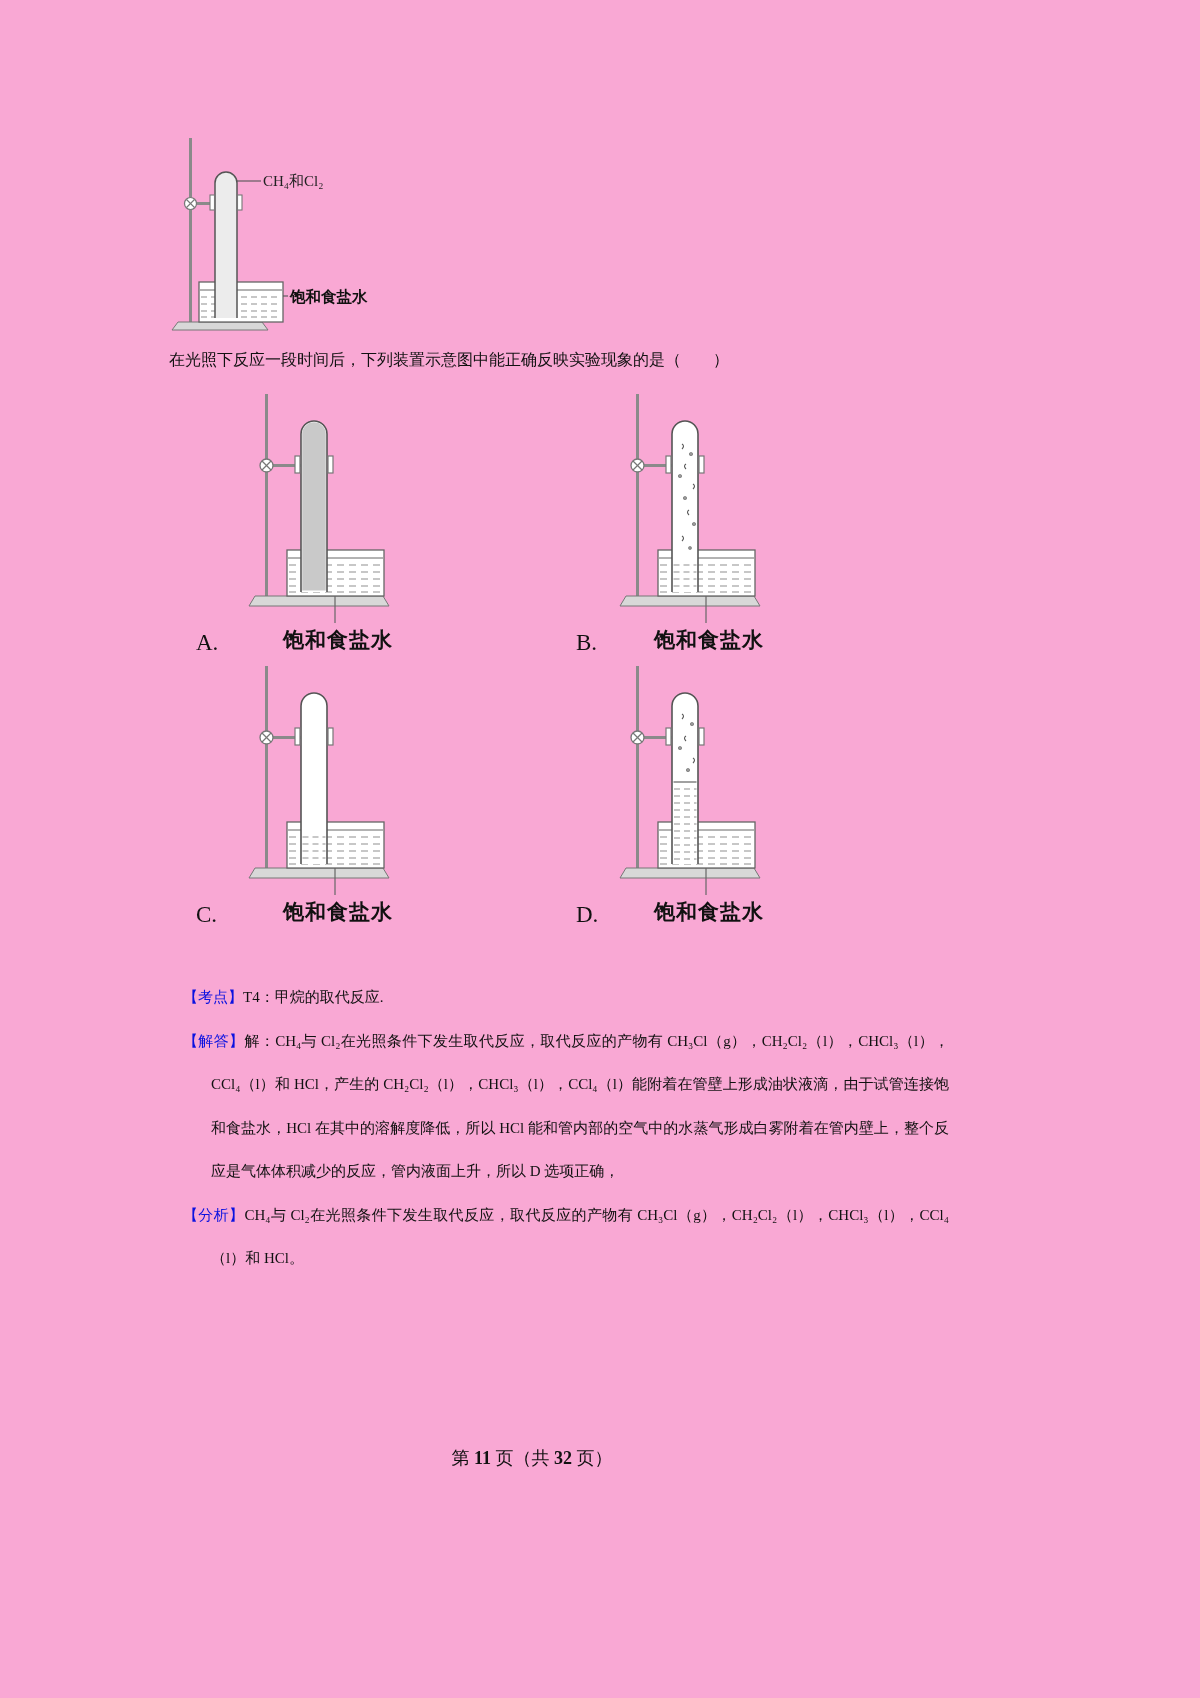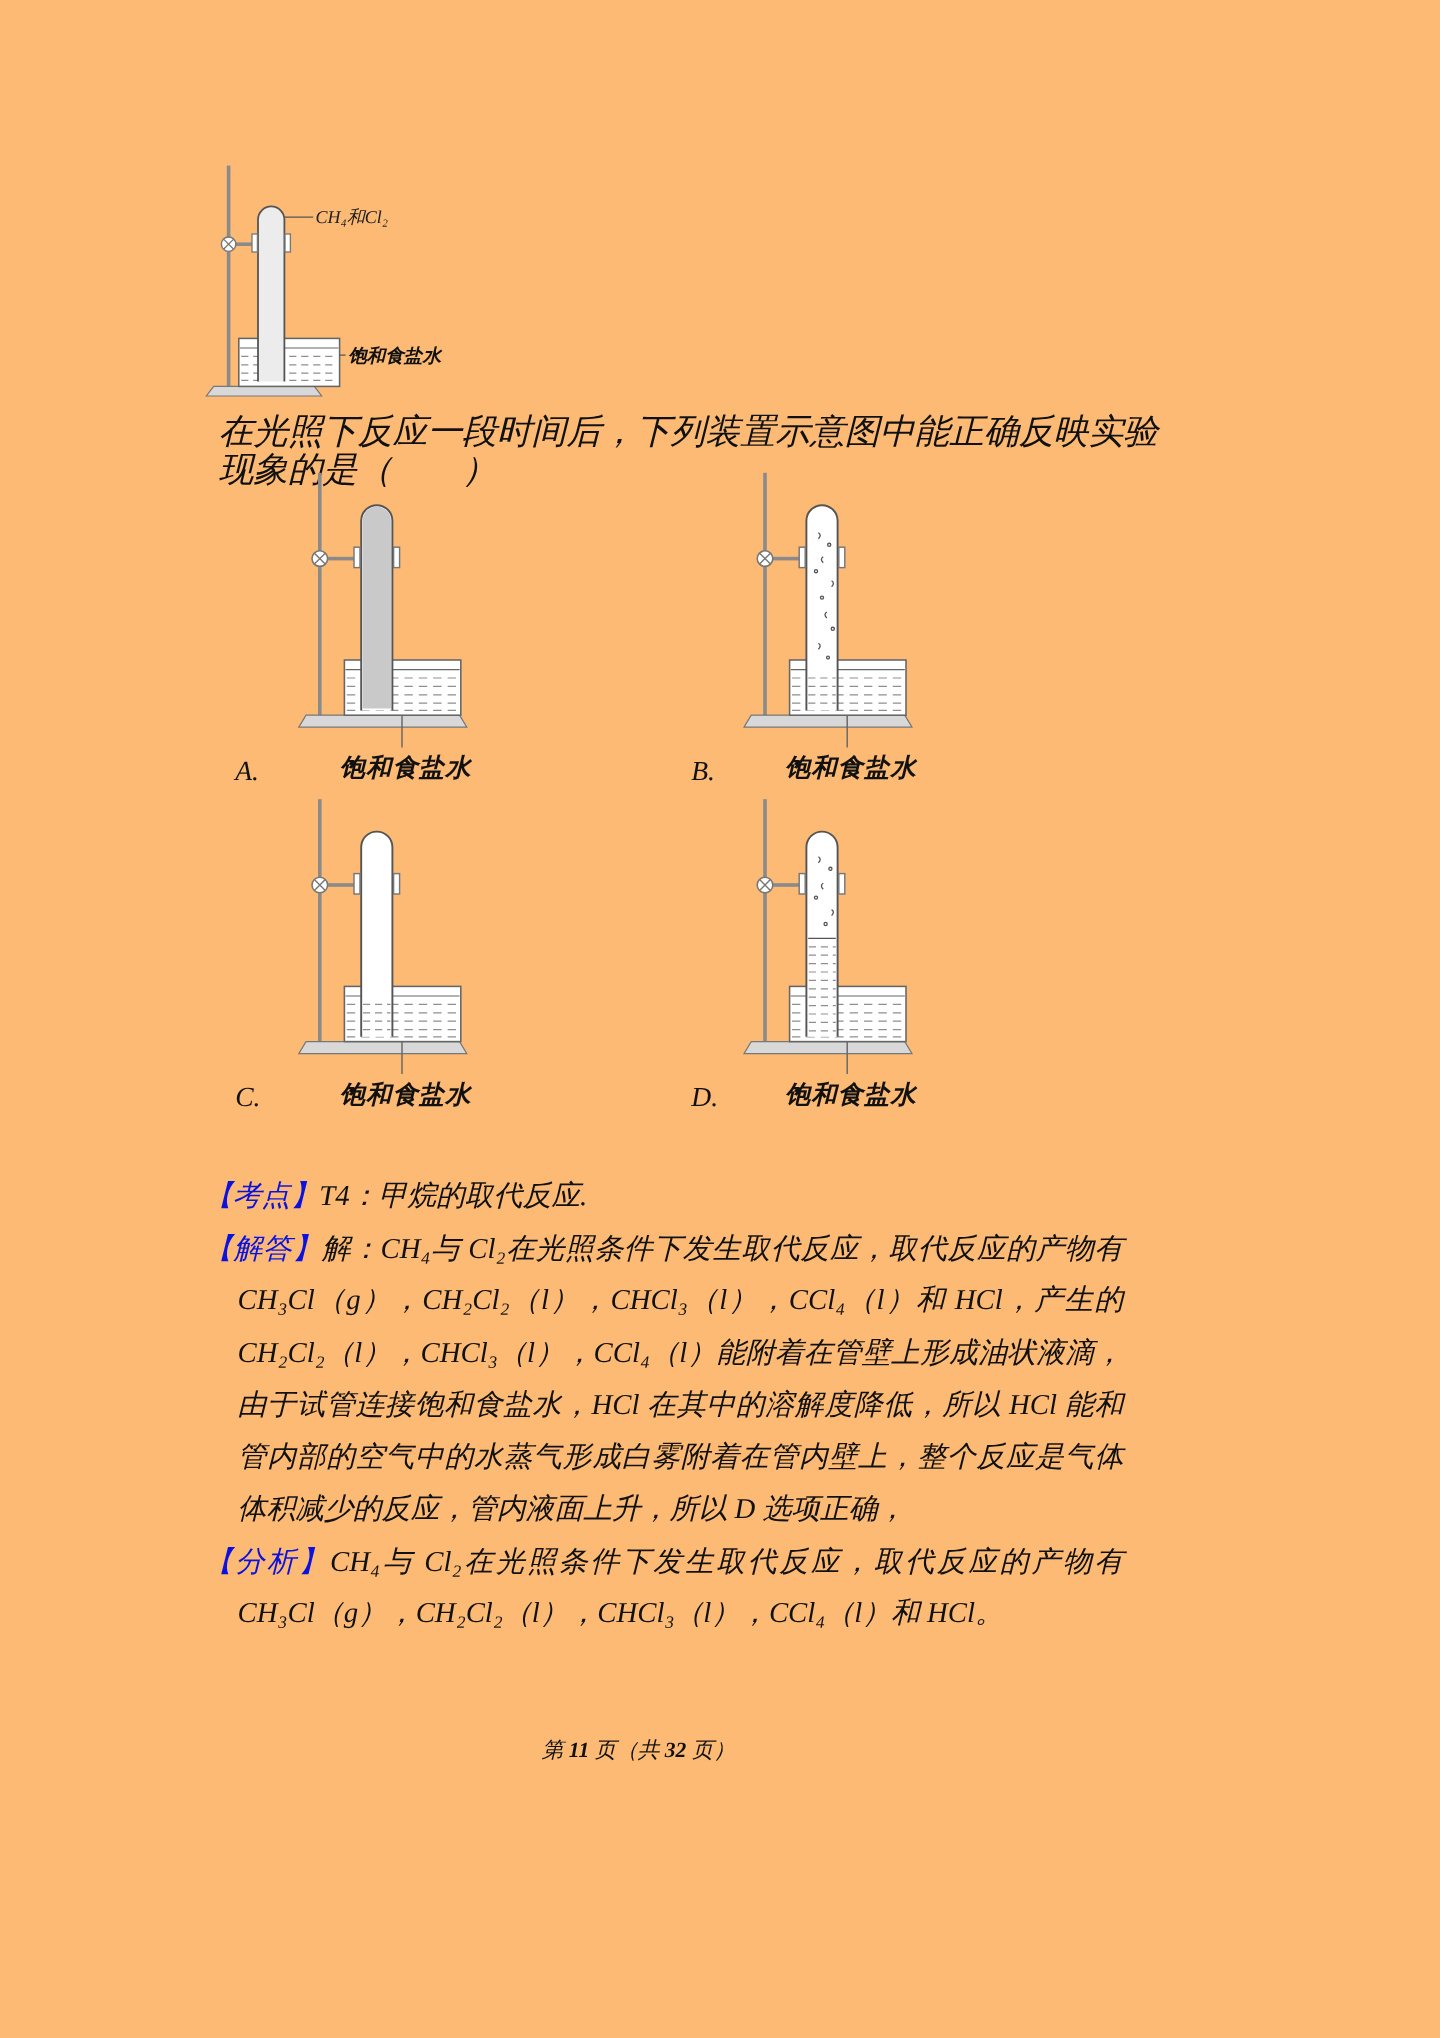--- a/index.html
+++ b/index.html
@@ -1,50 +1,49 @@
 <!DOCTYPE html>
 <html><head>
 <meta charset="utf-8">
 <style>
   html,body{margin:0;padding:0;background:#ffffff;}
   .page{
     position:relative;
     width:1200px;height:1698px;
-    background:#fdba74;
+    background:#f9a8d4;
     font-family:"Liberation Serif","DejaVu Serif",serif;
     color:#111;
     overflow:hidden;
-    font-style:italic;
   }
   
   .top-figure{position:absolute;left:168px;top:136px;margin:0;}
   .fig-label{font-size:15px;fill:#222;font-family:"Liberation Serif","DejaVu Serif",serif;}
   .fig-label-bold{font-size:15.5px;font-weight:bold;fill:#111;font-family:"Liberation Serif","DejaVu Serif",serif;}
   
   .question{
-    position:absolute;left:182px;top:344px;width:800px;
-    font-size:29px;line-height:32px;margin:0;
+    position:absolute;left:169px;top:344px;width:800px;
+    font-size:16px;line-height:32px;margin:0;
   }
   
   .option{position:absolute;width:280px;height:280px;}
   .opt-a{left:196px;top:392px;}
   .opt-b{left:576px;top:392px;}
   .opt-c{left:196px;top:664px;}
   .opt-d{left:576px;top:664px;}
   .option svg{display:block;}
   .svg-left{margin-left:47px;}
   .svg-right{margin-left:38px;}
   .opt-label{position:absolute;left:0;top:238px;font-size:23px;color:#111;}
   .opt-caption{position:absolute;top:234px;font-size:21px;font-weight:bold;color:#111;letter-spacing:1px;}
   .cap-l{left:87px;}
   .cap-r{left:78px;}
   
   .answers{
-    position:absolute;left:170px;top:976px;width:766px;
-    font-size:24px;line-height:43.5px;text-align:justify;
+    position:absolute;left:183px;top:976px;width:766px;
+    font-size:15px;line-height:43.5px;text-align:justify;
   }
   .answers p{margin:0;}
   .hang{padding-left:28px;text-indent:-28px;}
   .tag{color:#0b12e0;}
   .conclusion{padding-left:0;text-indent:0;}
   
   .footer{
     position:absolute;left:0;top:1446px;width:1064px;
     text-align:center;font-size:18px;color:#111;
   }

